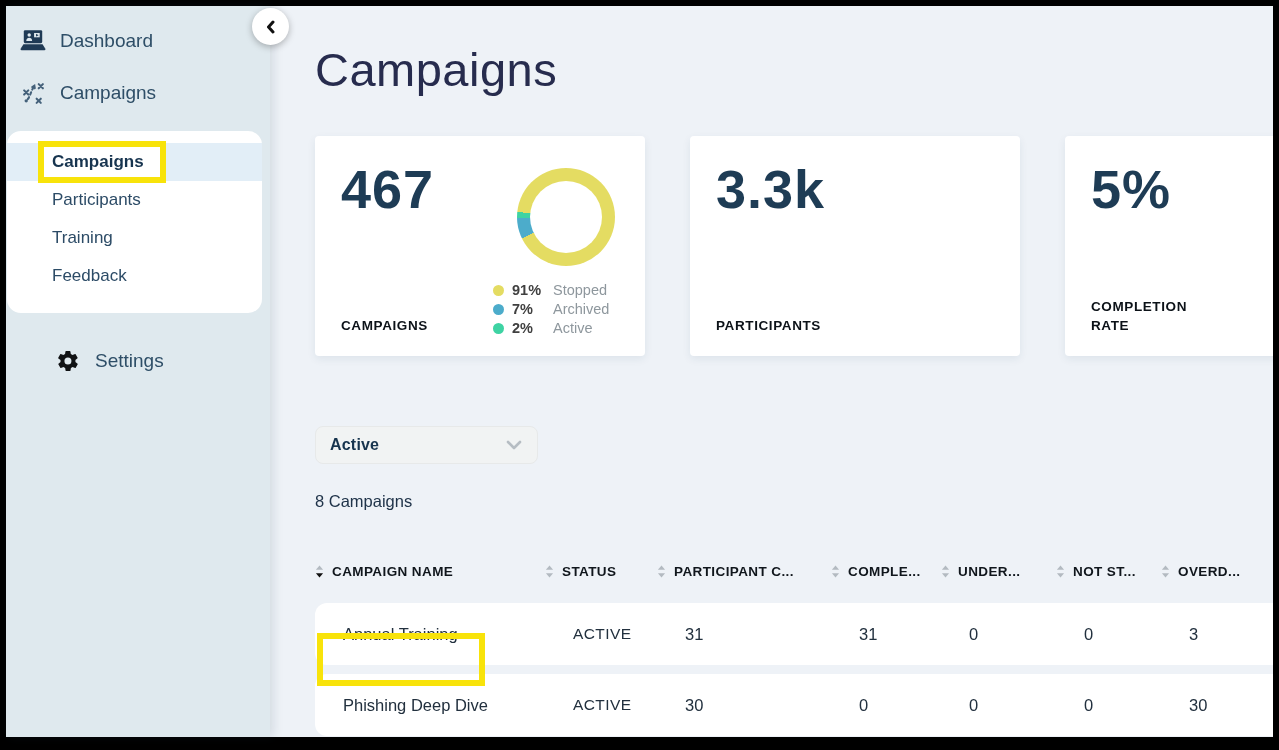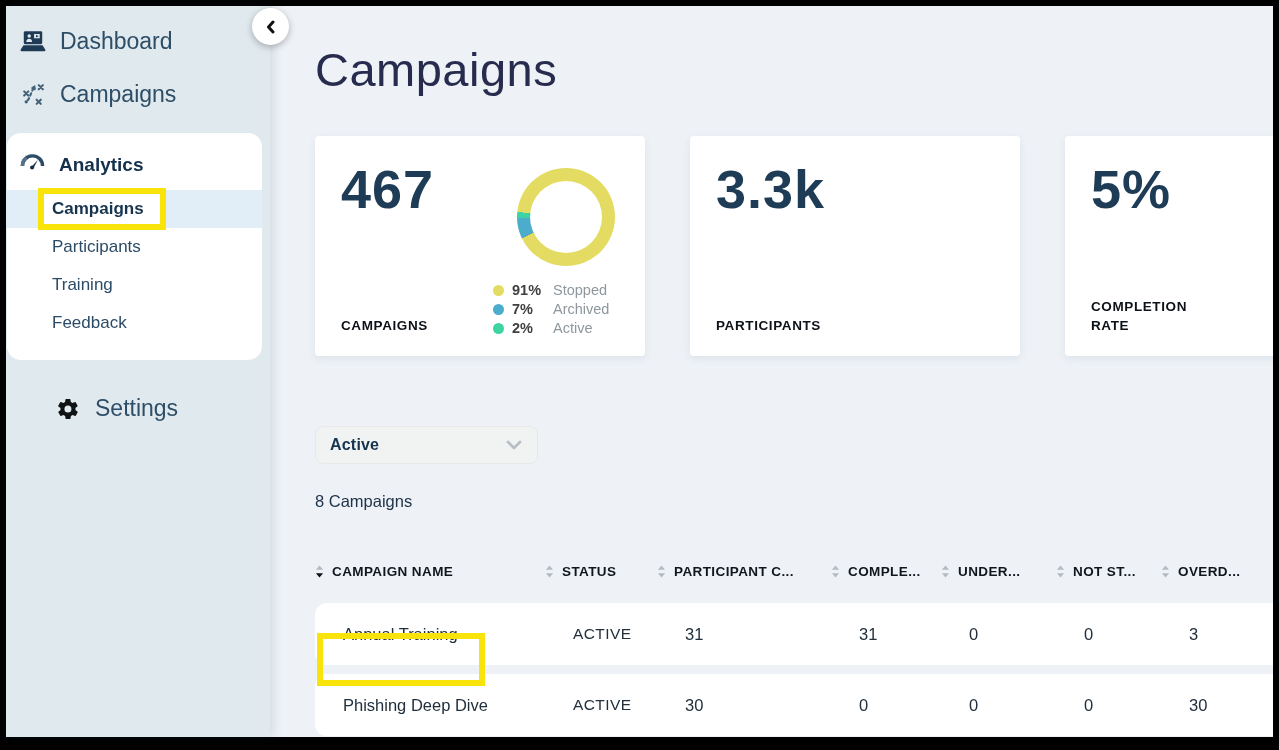--- a/index.html
+++ b/index.html
@@ -5,21 +5,21 @@
   * { box-sizing: border-box; margin: 0; padding: 0; }
   html,body { width:1279px; height:750px; }
   body { font-family:"Liberation Sans", sans-serif; background:#000; position:relative; overflow:hidden; }
   .frame { position:absolute; inset:0; border:6px solid #000; border-bottom-width:13px;
            background:#eef2f7; display:flex; }
 
   
   .sidebar { width:264px; flex-shrink:0; background:#dfe9ee; position:relative; z-index:2;
              box-shadow:3px 0 10px rgba(40,70,90,.14); padding-top:9px; color:#2e4e67; }
   .nav-item { display:flex; align-items:center; gap:13px; padding:13px 10px 13px 13px;
-              font-size:23px; color:#2e4e67; cursor:pointer; }
+              font-size:19px; color:#2e4e67; cursor:pointer; }
   .nav-item .ico { width:28px; height:26px; display:flex; align-items:center; justify-content:center; flex-shrink:0; }
   .analytics-card { background:#fff; border-radius:14px; margin:12px 8px 0 1px; padding:12px 0 18px; }
   .group-header { display:flex; align-items:center; gap:13px; padding:6px 10px 12px 12px;
                   font-size:19px; font-weight:bold; color:#14304a; }
   .sub-item { position:relative; padding:9px 0 9px 45px; font-size:17px; color:#2c4b66;
               cursor:pointer; line-height:20px; }
   .sub-item.selected { background:#e2eef7; font-weight:bold; color:#17344f; }
   .sub-item span.lbl { position:relative; z-index:1; }
   .settings-row { margin-top:22px;padding-left:48px; }
 
@@ -101,31 +101,20 @@
           <path d="M15 17l4 4 M19 17l-4 4"></path>
           <circle cx="5" cy="19" r="1.6" fill="#44617a" stroke="none"></circle>
           <path d="M6.5 17.5C9 14 10 8.5 12.5 5.5" stroke-dasharray="2.4 2.6"></path>
           <path d="M10.8 5.8l2-1.2 0.4 2.4" stroke-dasharray="0"></path>
         </svg>
       </span>
       <span class="lbl">Campaigns</span>
     </div>
 
     <div class="analytics-card">
-      <div class="group-header">
-        <span class="ico">
-          <svg width="27" height="22" viewBox="0 0 24 18">
-            <path d="M12 2A10.5 10.5 0 0 0 1.5 12.5h3.1a7.4 7.4 0 0 1 14.8 0h3.1A10.5 10.5 0 0 0 12 2z" fill="#2c4c66"></path>
-            <path d="M12 2A10.5 10.5 0 0 0 1.5 12.5h3.1a7.4 7.4 0 0 1 3-5.9L5.3 3.4A10.6 10.6 0 0 0 12 2z" fill="#55718a"></path>
-            <path d="M11 13.5l5.6-6.2-3.8 7.5z" fill="#14304a"></path>
-            <circle cx="11.6" cy="13.8" r="1.8" fill="#14304a"></circle>
-          </svg>
-        </span>
-        <span class="lbl">Analytics</span>
-      </div>
       <div class="sub-item selected">
         <div class="annotation-box sidebar-anno"></div>
         <span class="lbl">Campaigns</span>
       </div>
       <div class="sub-item">
         <span class="lbl">Participants</span>
       </div>
       <div class="sub-item">
         <span class="lbl">Training</span>
       </div>

